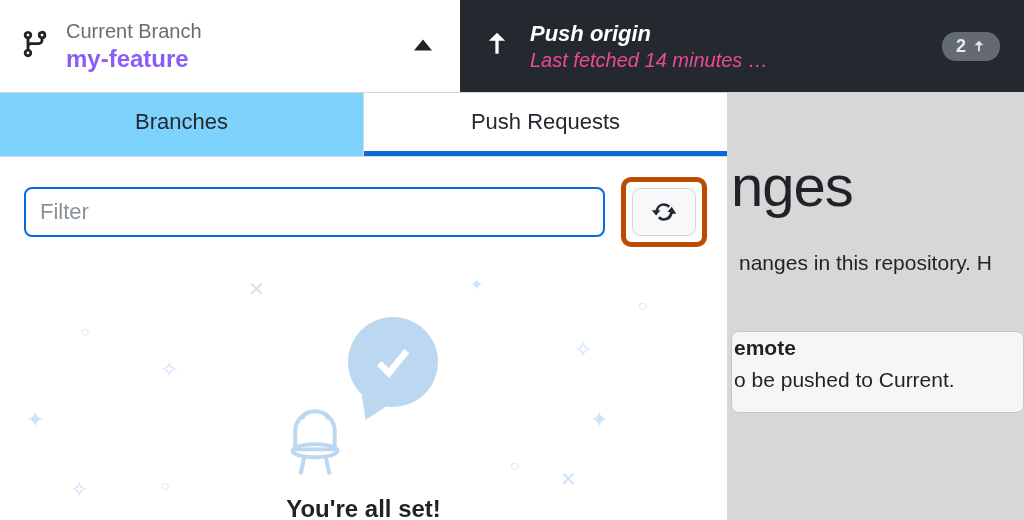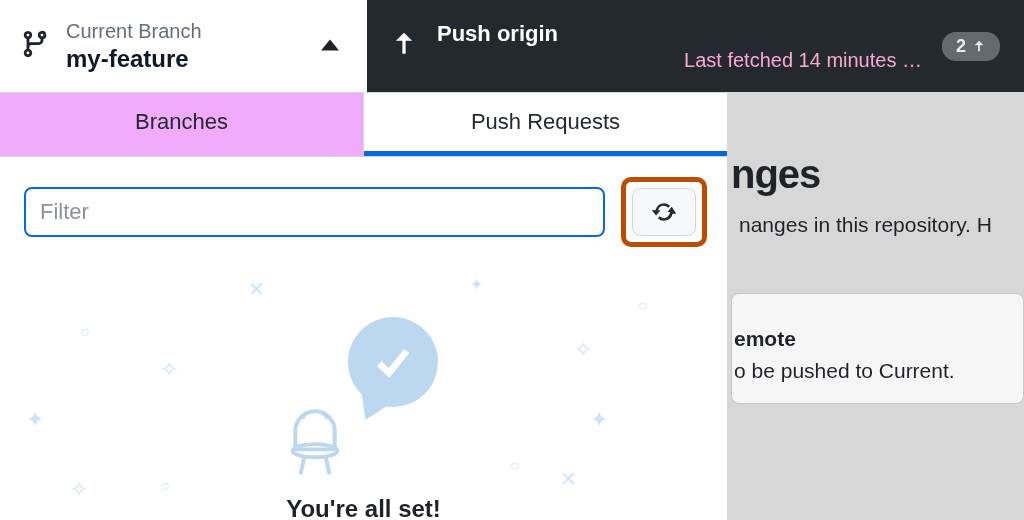--- a/index.html
+++ b/index.html
@@ -11,42 +11,42 @@
       background: #fff;
       position: relative;
     }
     .toolbar {
       display: flex;
       height: 92px;
     }
     .branch-selector {
       display: flex;
       align-items: center;
-      width: 367px;
+      width: 460px;
       padding: 0 20px;
       background: #fff;
       position: relative;
     }
     .branch-icon { margin-right: 16px; }
     .branch-text { flex: 1; }
     .branch-label { color: #656d76; font-size: 20px; margin-bottom: 2px; }
-    .branch-name { color: #0f172a; font-size: 24px; font-weight: 600; }
+    .branch-name { color: #8b5cf6; font-size: 24px; font-weight: 600; }
     .caret { margin-right: 8px; }
     .push-panel {
       flex: 1;
       background: #24292f;
       display: flex;
       align-items: center;
       padding: 0 24px;
       color: #fff;
       gap: 20px;
     }
-    .push-text { flex: 1; min-width: 0; }
+    .push-text { flex: 1; min-width: 0; font-style: italic; }
     .push-title { font-size: 22px; font-weight: 600; margin-bottom: 2px; }
-    .push-sub { font-size: 20px; color: #f9a8d4; white-space: nowrap; overflow: hidden; text-overflow: ellipsis; text-align: right; }
+    .push-sub { font-size: 20px; color: #ec4899; white-space: nowrap; overflow: hidden; text-overflow: ellipsis; }
     .push-badge {
       background: #636a72;
       border-radius: 14px;
       padding: 4px 14px;
       display: flex;
       align-items: center;
       gap: 6px;
       font-size: 18px;
       font-weight: 600;
       color: #e7e9eb;
@@ -63,21 +63,21 @@
     .tab {
       flex: 1;
       text-align: center;
       padding: 16px 0;
       font-size: 22px;
       color: #24292f;
       cursor: pointer;
       background: #fff;
     }
     .tab.active { border-bottom: 5px solid #0969da; font-weight: 400; }
-    .tab.inactive { background: #f0abfc; border-right: 1px solid #d0d7de; }
+    .tab.inactive { background: #7dd3fc; border-right: 1px solid #d0d7de; }
     .filter-row {
       display: flex;
       align-items: center;
       gap: 16px;
       padding: 20px 20px 20px 24px;
       width: 727px;
       background: #fff;
       position: relative;
       z-index: 5;
     }
@@ -144,28 +144,28 @@
     .bg-panel {
       position: absolute;
       left: 727px;
       top: 92px;
       right: 0;
       bottom: 0;
       background: #d7d7d7;
       color: #1f2328;
       overflow: hidden;
     }
-    .bg-heading { font-size: 40px; font-weight: 700; margin: 60px 0 16px 4px; letter-spacing: -1px; }
+    .bg-heading { font-size: 58px; font-weight: 400; margin: 60px 0 32px 4px; letter-spacing: -1px; }
     .bg-line { font-size: 21px; margin-left: 12px; }
     .bg-card {
       background: #f6f6f6;
       border: 1px solid #c8c8c8;
       border-radius: 8px;
       margin: 56px 0 0 4px;
-      padding: 33px 0 20px 2px;
+      padding: 4px 0 20px 2px;
     }
     .bg-card-title { font-size: 21px; font-weight: 600; margin-bottom: 8px; }
     .bg-card-sub { font-size: 21px; }
   </style>
 </head>
 <body>
 
 <div class="toolbar">
   <div class="branch-selector">
     <span class="branch-icon">

